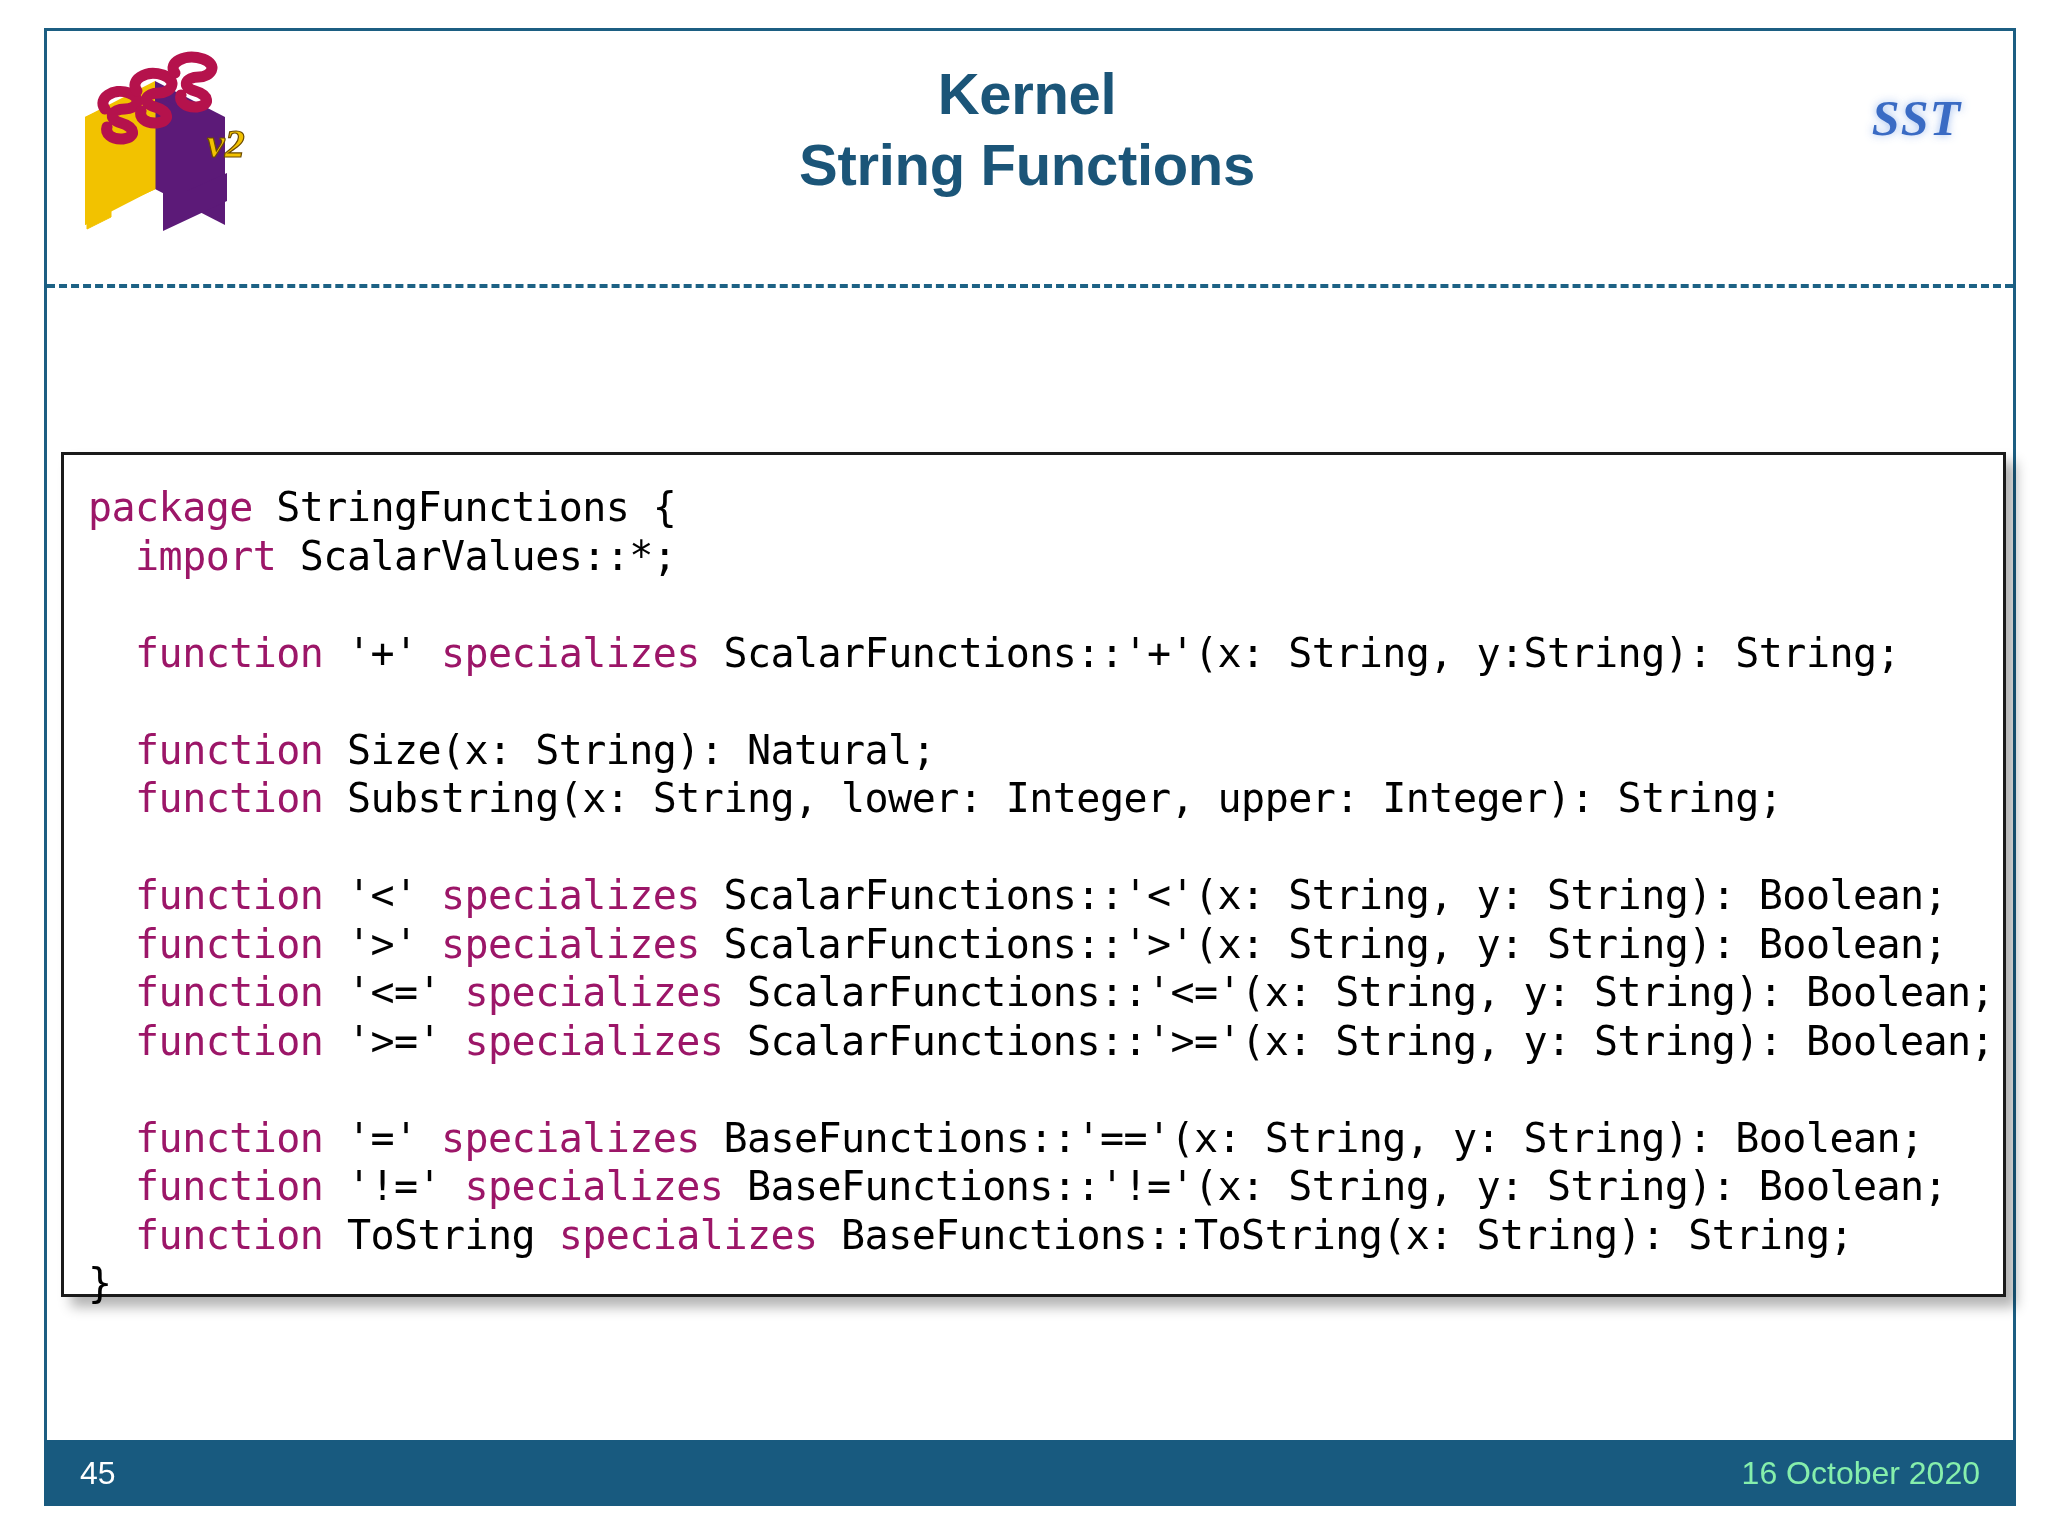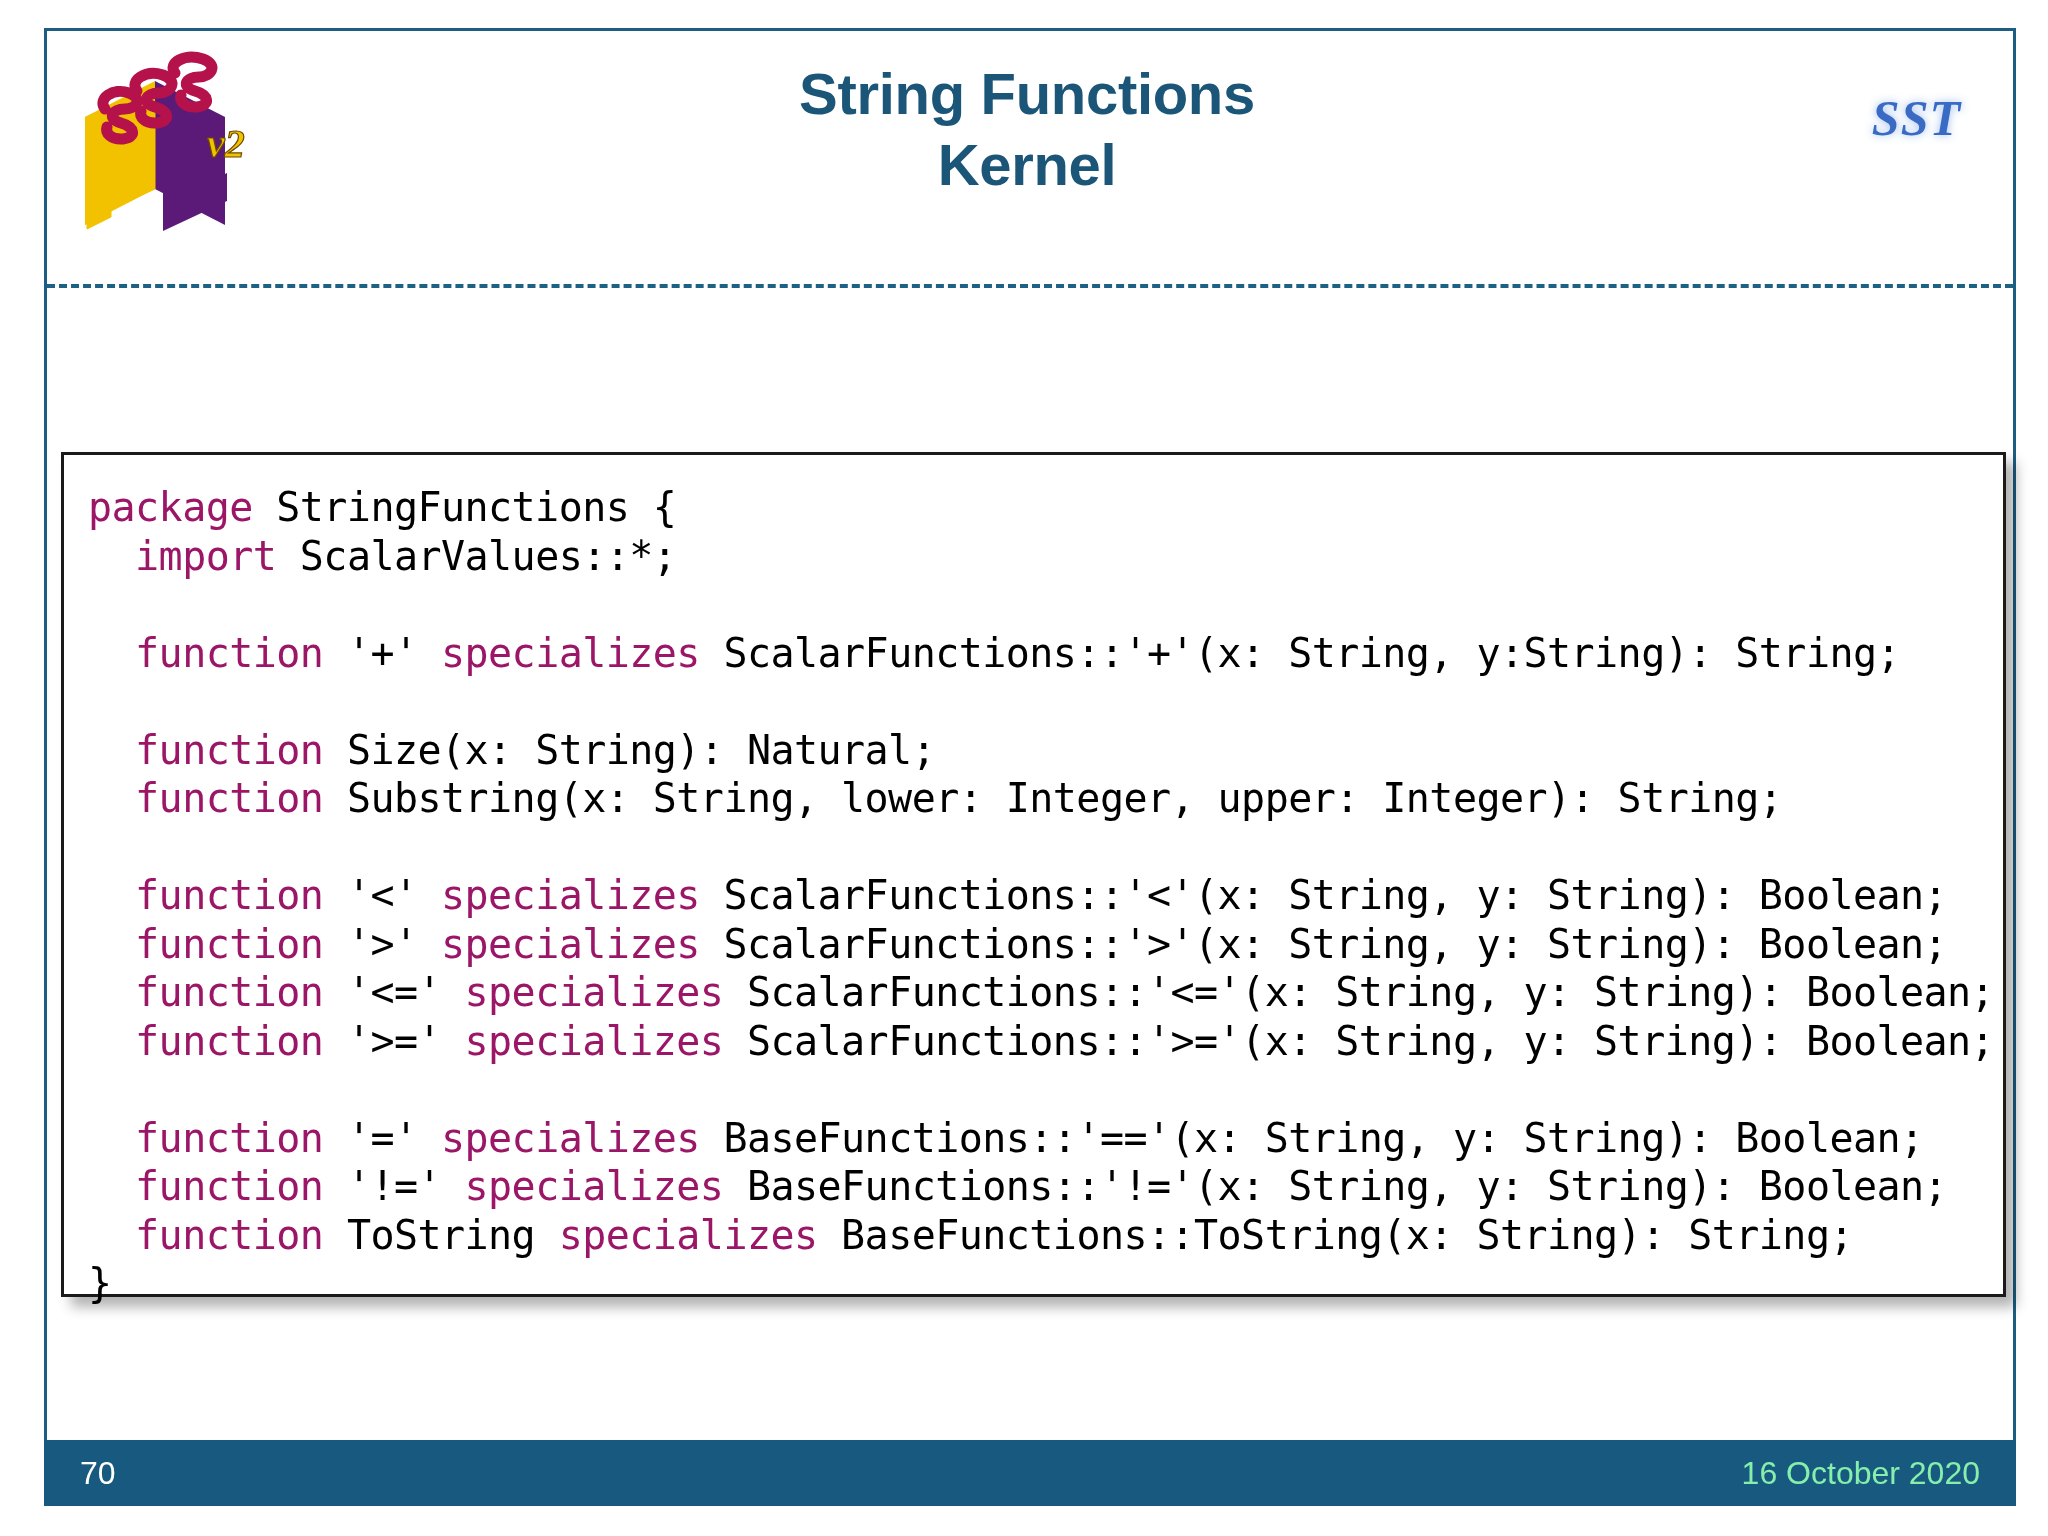--- a/index.html
+++ b/index.html
@@ -177,22 +177,22 @@
           <path d="M108,34 C100,24 118,14 136,20 C152,26 144,38 132,38 C118,38 114,48 128,52 C142,56 144,66 130,68 C118,69 112,62 114,56" fill="none" stroke-width="11"></path>
         </g>
 
         <g fill="#F2C200" stroke="#6b4a00" stroke-width="1.5" font-family="'Liberation Serif', serif">
           <text x="140" y="118" font-size="40" font-style="italic" font-weight="bold" fill="#F2C200" stroke="#6b4a00" stroke-width="1.2">v2</text>
         </g>
       </svg>
     </div>
 
     <div id="title-block">
+      <div class="title-line">Kernel</div>
       <div class="title-line">String Functions</div>
-      <div class="title-line">Kernel</div>
     </div>
 
     <div id="sst-logo">SST</div>
   </div>
 
   <div id="header-divider"></div>
 
   <div id="code-box">
     <pre id="code"><span class="kw">package</span><span class="pl"> StringFunctions {</span>
   <span class="kw">import</span><span class="pl"> ScalarValues::*;</span>
@@ -207,17 +207,17 @@
   <span class="kw">function</span><span class="pl"> '&lt;=' </span><span class="kw">specializes</span><span class="pl"> ScalarFunctions::'&lt;='(x: String, y: String): Boolean;</span>
   <span class="kw">function</span><span class="pl"> '&gt;=' </span><span class="kw">specializes</span><span class="pl"> ScalarFunctions::'&gt;='(x: String, y: String): Boolean;</span>
 
   <span class="kw">function</span><span class="pl"> '=' </span><span class="kw">specializes</span><span class="pl"> BaseFunctions::'=='(x: String, y: String): Boolean;</span>
   <span class="kw">function</span><span class="pl"> '!=' </span><span class="kw">specializes</span><span class="pl"> BaseFunctions::'!='(x: String, y: String): Boolean;</span>
   <span class="kw">function</span><span class="pl"> ToString </span><span class="kw">specializes</span><span class="pl"> BaseFunctions::ToString(x: String): String;</span>
 <span class="pl">}</span></pre>
   </div>
 
   <div id="footer-bar">
-    <div id="footer-page">70</div>
+    <div id="footer-page">45</div>
     <div id="footer-date">16 October 2020</div>
   </div>
 
 </div>
 
 </body></html>

